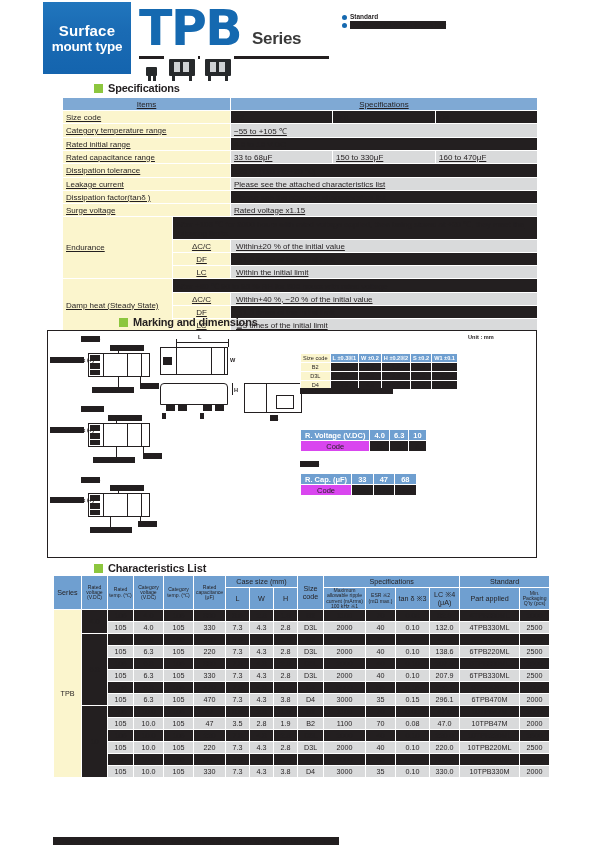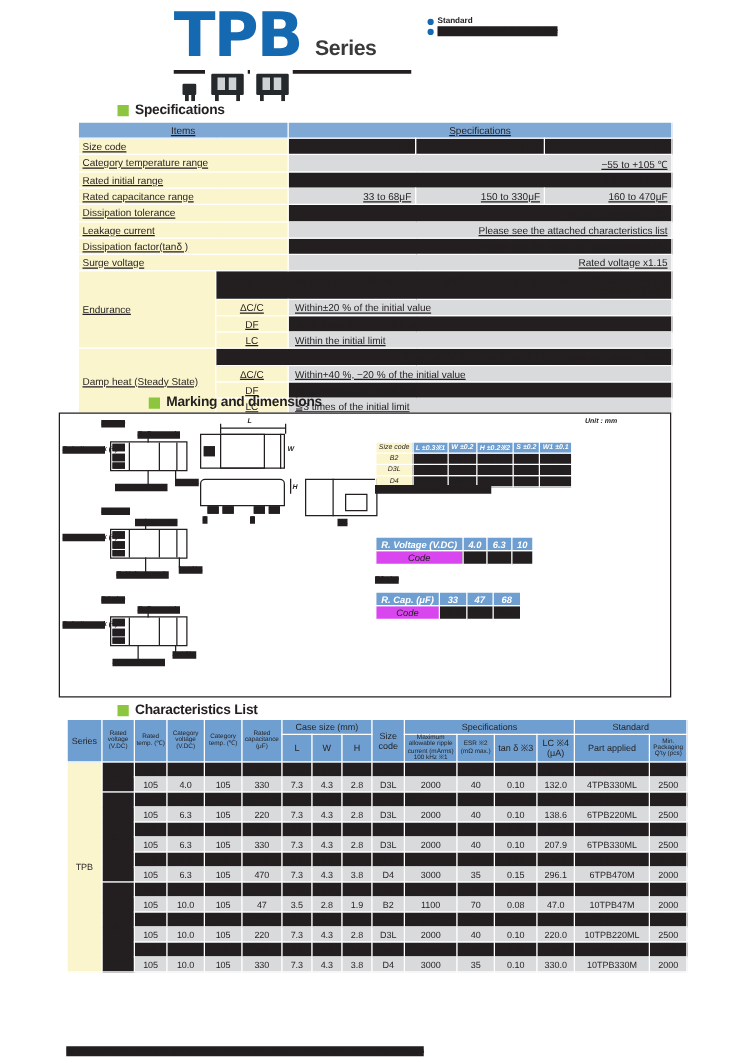--- a/index.html
+++ b/index.html
@@ -65,27 +65,27 @@
   
   .spec-wrap { position:absolute; left:62px; top:97px; width:475px;text-decoration:underline; }
   table.spec { border-collapse:collapse; width:475px; table-layout:fixed; }
   table.spec td, table.spec th {
     border:1px solid #fff; font-size:8px; padding:1px 3px; height:13px;
     color:#231f20; font-weight:normal;
   }
   .th-blue { background:#7fa9d4; color:#1a1a1a; text-align:center; font-size:9px; }
   .td-item { background:#fbf5cd; text-align:left; padding-left:4px; }
   .td-sub  { background:#fbf5cd; text-align:center; }
-  .td-val  { background:#d9dadb; text-align:right; }
+  .td-val  { background:#d9dadb; text-align:left; }
   .td-val.left { text-align:left; padding-left:5px; }
   .redact { background:#231f20 !important; color:#231f20 !important; }
 
   
   .mark-wrap { position:absolute; left:47px; top:330px; width:490px; }
-  .mark-box { position:relative; width:490px; height:228px; border:1px solid #231f20; background:#fff;font-style:italic; }
+  .mark-box { position:relative; width:490px; height:228px; border:1px solid #231f20; background:#fff; }
 
   .lbl { position:absolute; font-size:5.6px; font-weight:bold; color:#231f20; white-space:nowrap; }
   .lbl.redact { background:#231f20; color:#231f20; }
   .chipdraw { position:absolute; border:1.2px solid #231f20; }
   .chipdraw .seg { position:absolute; border-left:1px solid #231f20; top:0; bottom:0; }
   .codecell { position:absolute; border:1px solid #231f20; background:#231f20; }
   .leader { position:absolute; background:#231f20; }
 
   
   .dim-rect { position:absolute; border:1.6px solid #231f20; }
@@ -121,20 +121,24 @@
   .ch-r { background:#231f20; color:#231f20; }
 
   .foot { position:absolute; left:53px; top:826px; width:500px; line-height:1.45; }
   .foot div { font-size:5.6px; font-weight:bold; background:#231f20; color:#231f20; display:inline-block; }
 </style>
 </head>
 <body>
 
 <div class="header">
 
+  <div class="smt-badge">
+    <div class="l1">Surface</div>
+    <div class="l2">mount type</div>
+  </div>
 
   <div class="series-title">TPB</div>
   <div class="series-word">Series</div>
   <div class="series-rule"></div>
 
   <div class="thumbs">
     <div class="thumb t1">
       <span class="cap-chip"></span>
       <span class="cap-lead" style="left:7px;top:15px;"></span>
       <span class="cap-lead" style="left:12px;top:15px;"></span>

